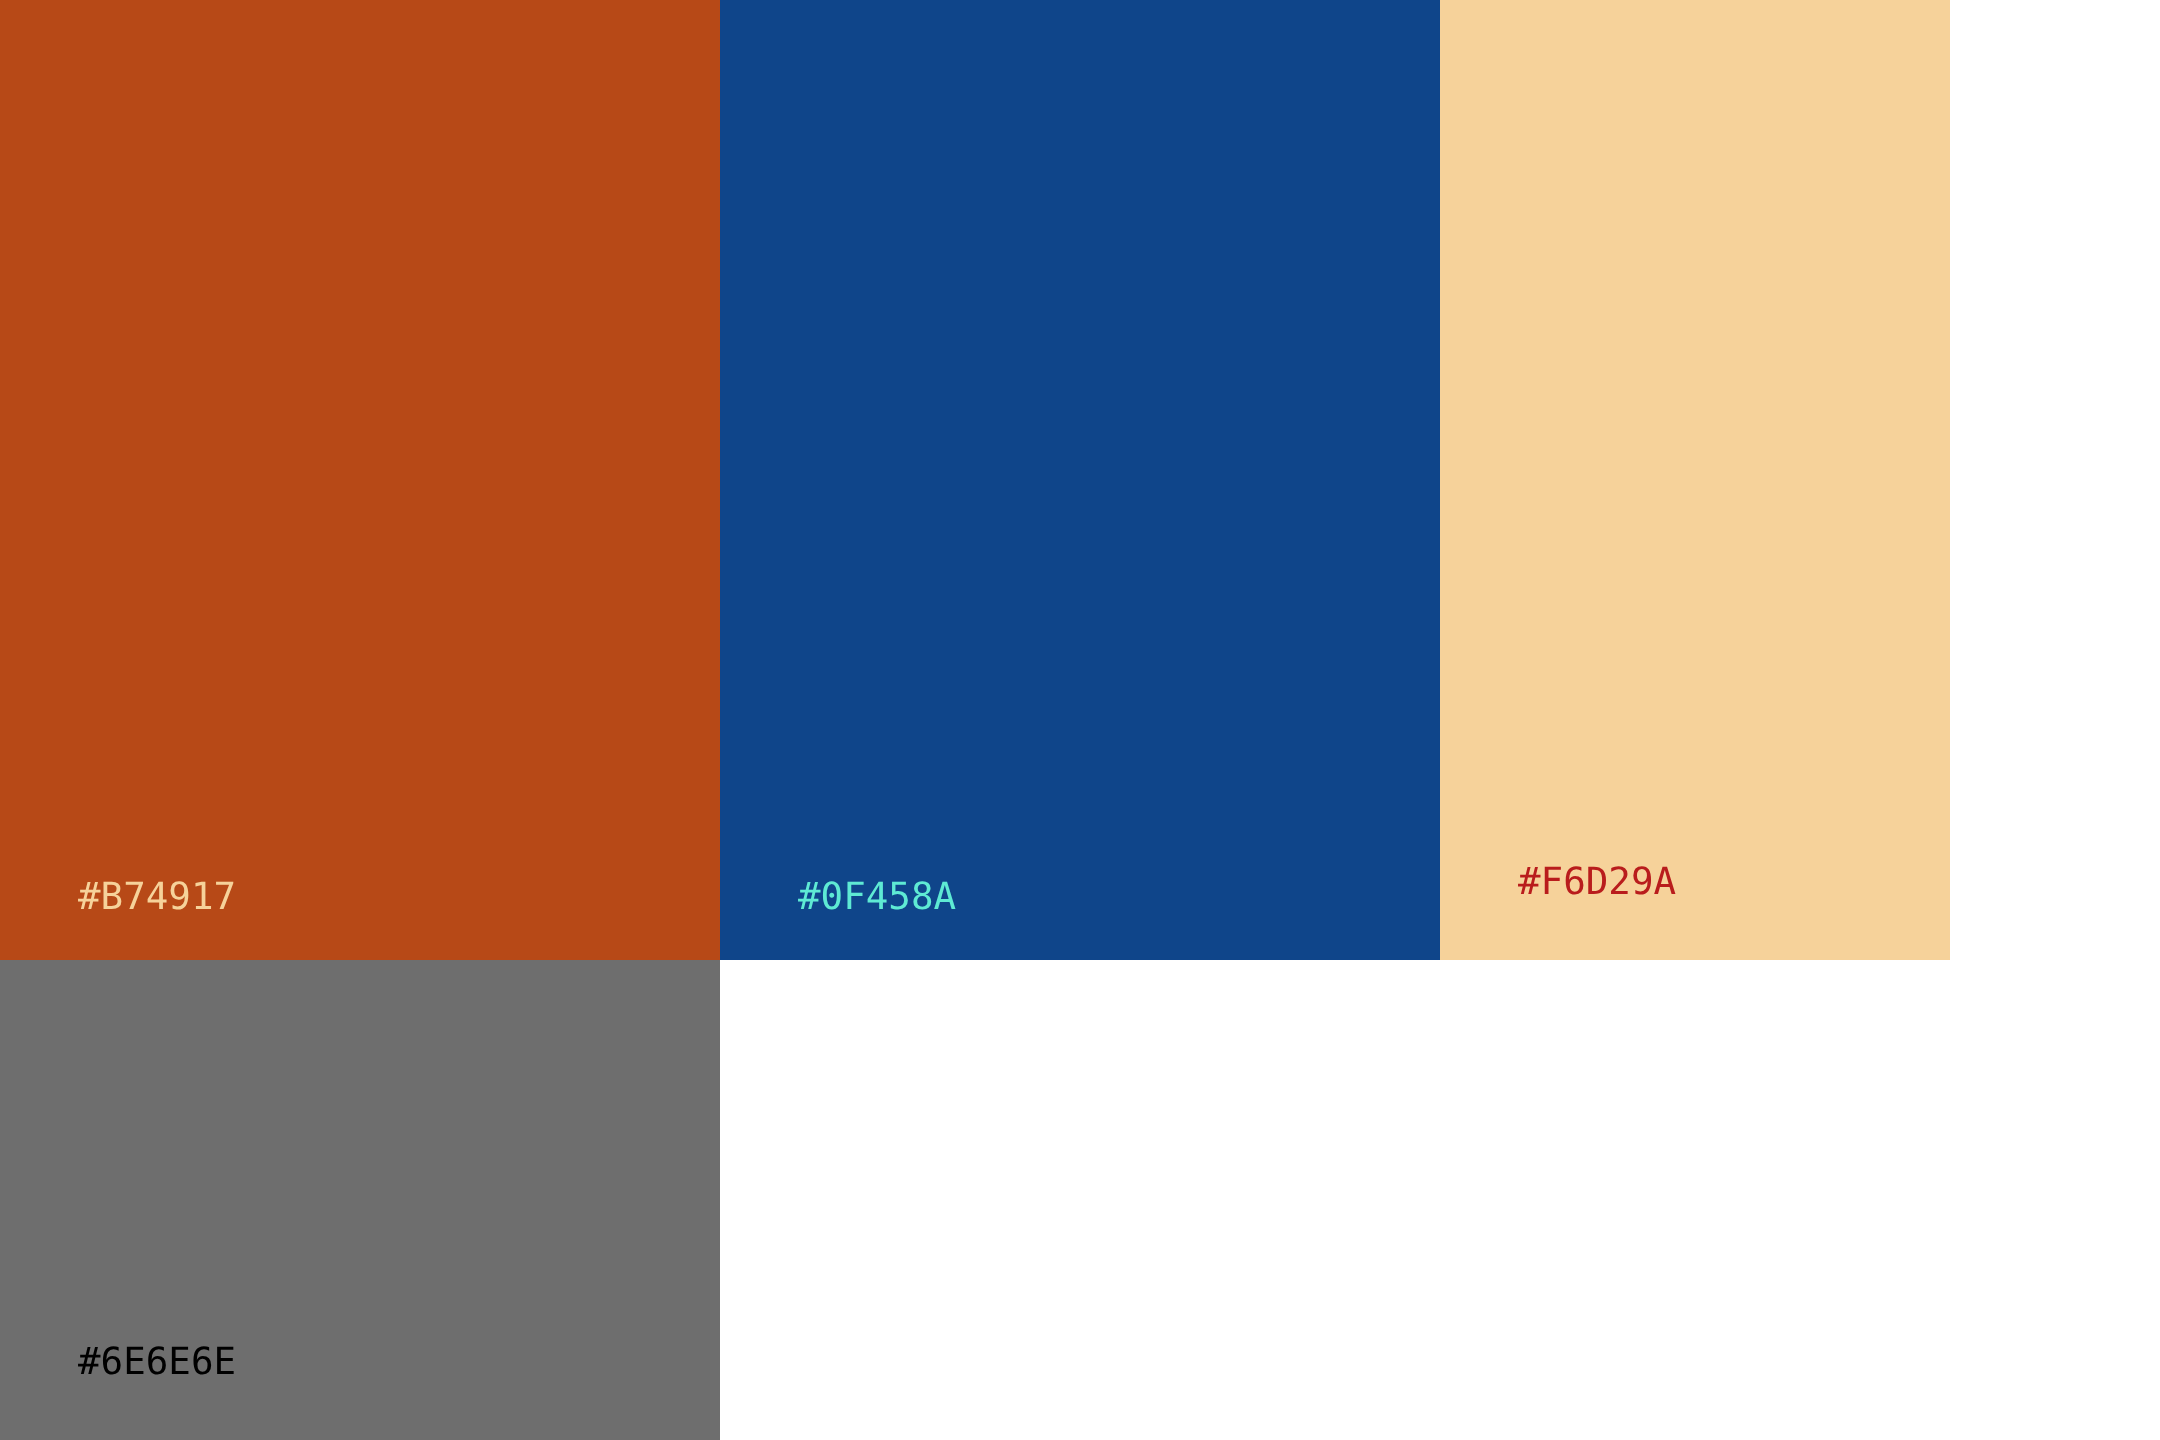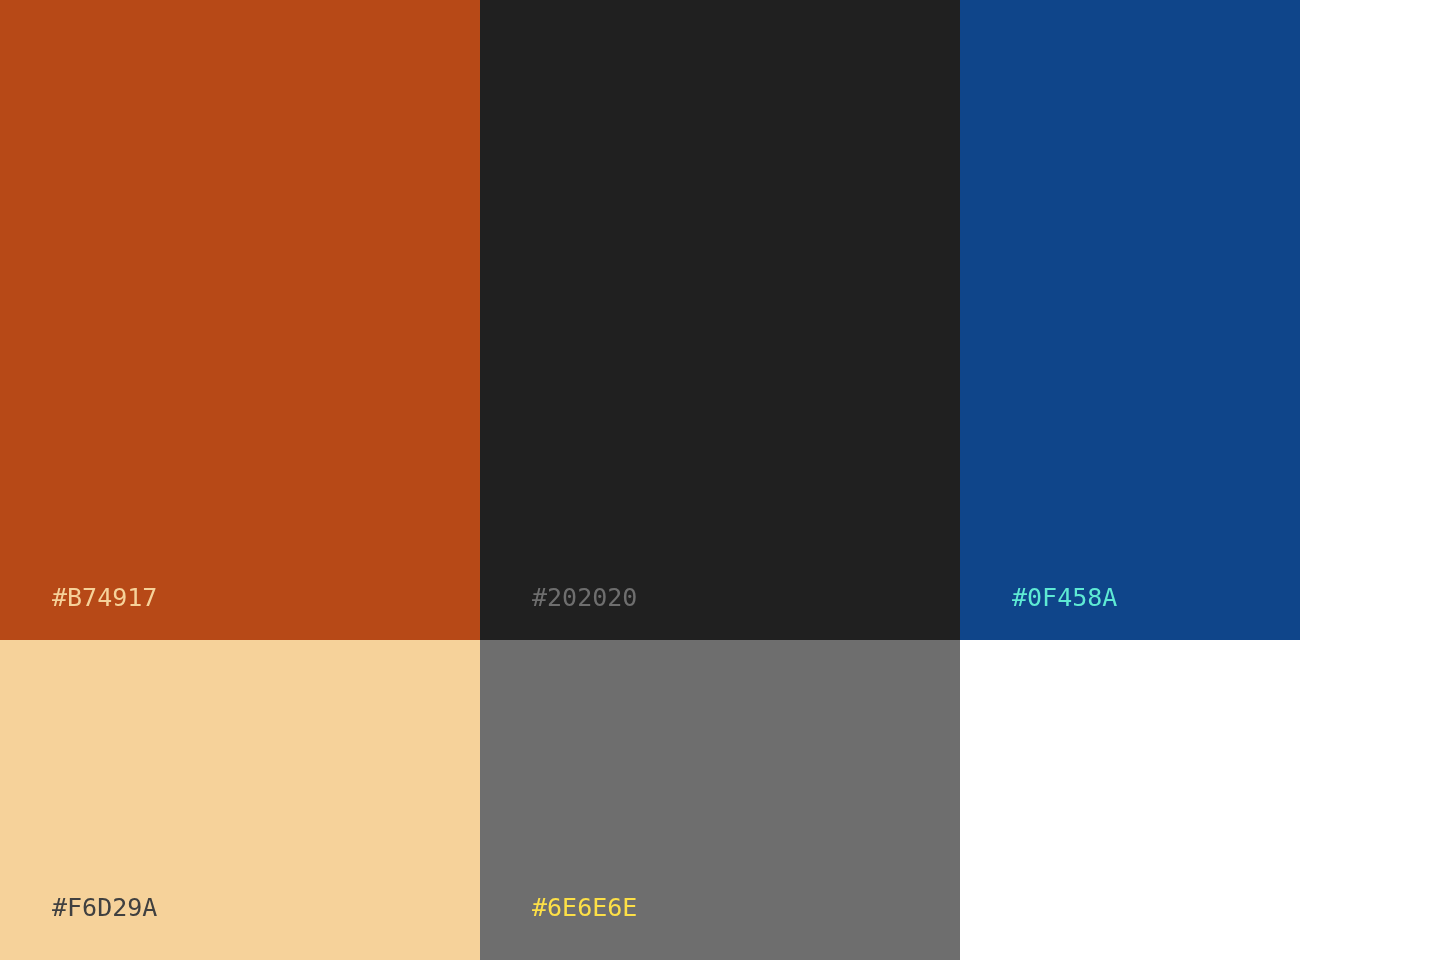--- a/index.html
+++ b/index.html
@@ -48,30 +48,27 @@
 </style>
 </head>
 <body>
 
 <div id="palette-grid">
 
   <div class="swatch row-top" style="background-color: rgb(183, 73, 23);">
     <span class="swatch-label" style="color: rgb(246, 210, 154);">#B74917</span>
   </div>
 
-  <div class="swatch row-top" style="background-color: rgb(32, 32, 32);">
-    <span class="swatch-label" style="color: rgb(110, 110, 110);">#202020</span>
-  </div>
 
   <div class="swatch row-top" style="background-color: rgb(15, 69, 138);">
     <span class="swatch-label" style="color: #5eead4;">#0F458A</span>
   </div>
 
   <div class="swatch row-bottom" style="background-color: rgb(246, 210, 154);">
-    <span class="swatch-label" style="color: #404040; margin-top: 20px;">#F6D29A</span>
+    <span class="swatch-label" style="color: #b91c1c; margin-top: 20px;">#F6D29A</span>
   </div>
 
   <div class="swatch row-bottom" style="background-color: rgb(110, 110, 110);">
-    <span class="swatch-label" style="color: #fde047; text-align: right;">#6E6E6E</span>
+    <span class="swatch-label" style="color: #000000; text-align: right;">#6E6E6E</span>
   </div>
 
 
 </div>
 
 </body></html>

